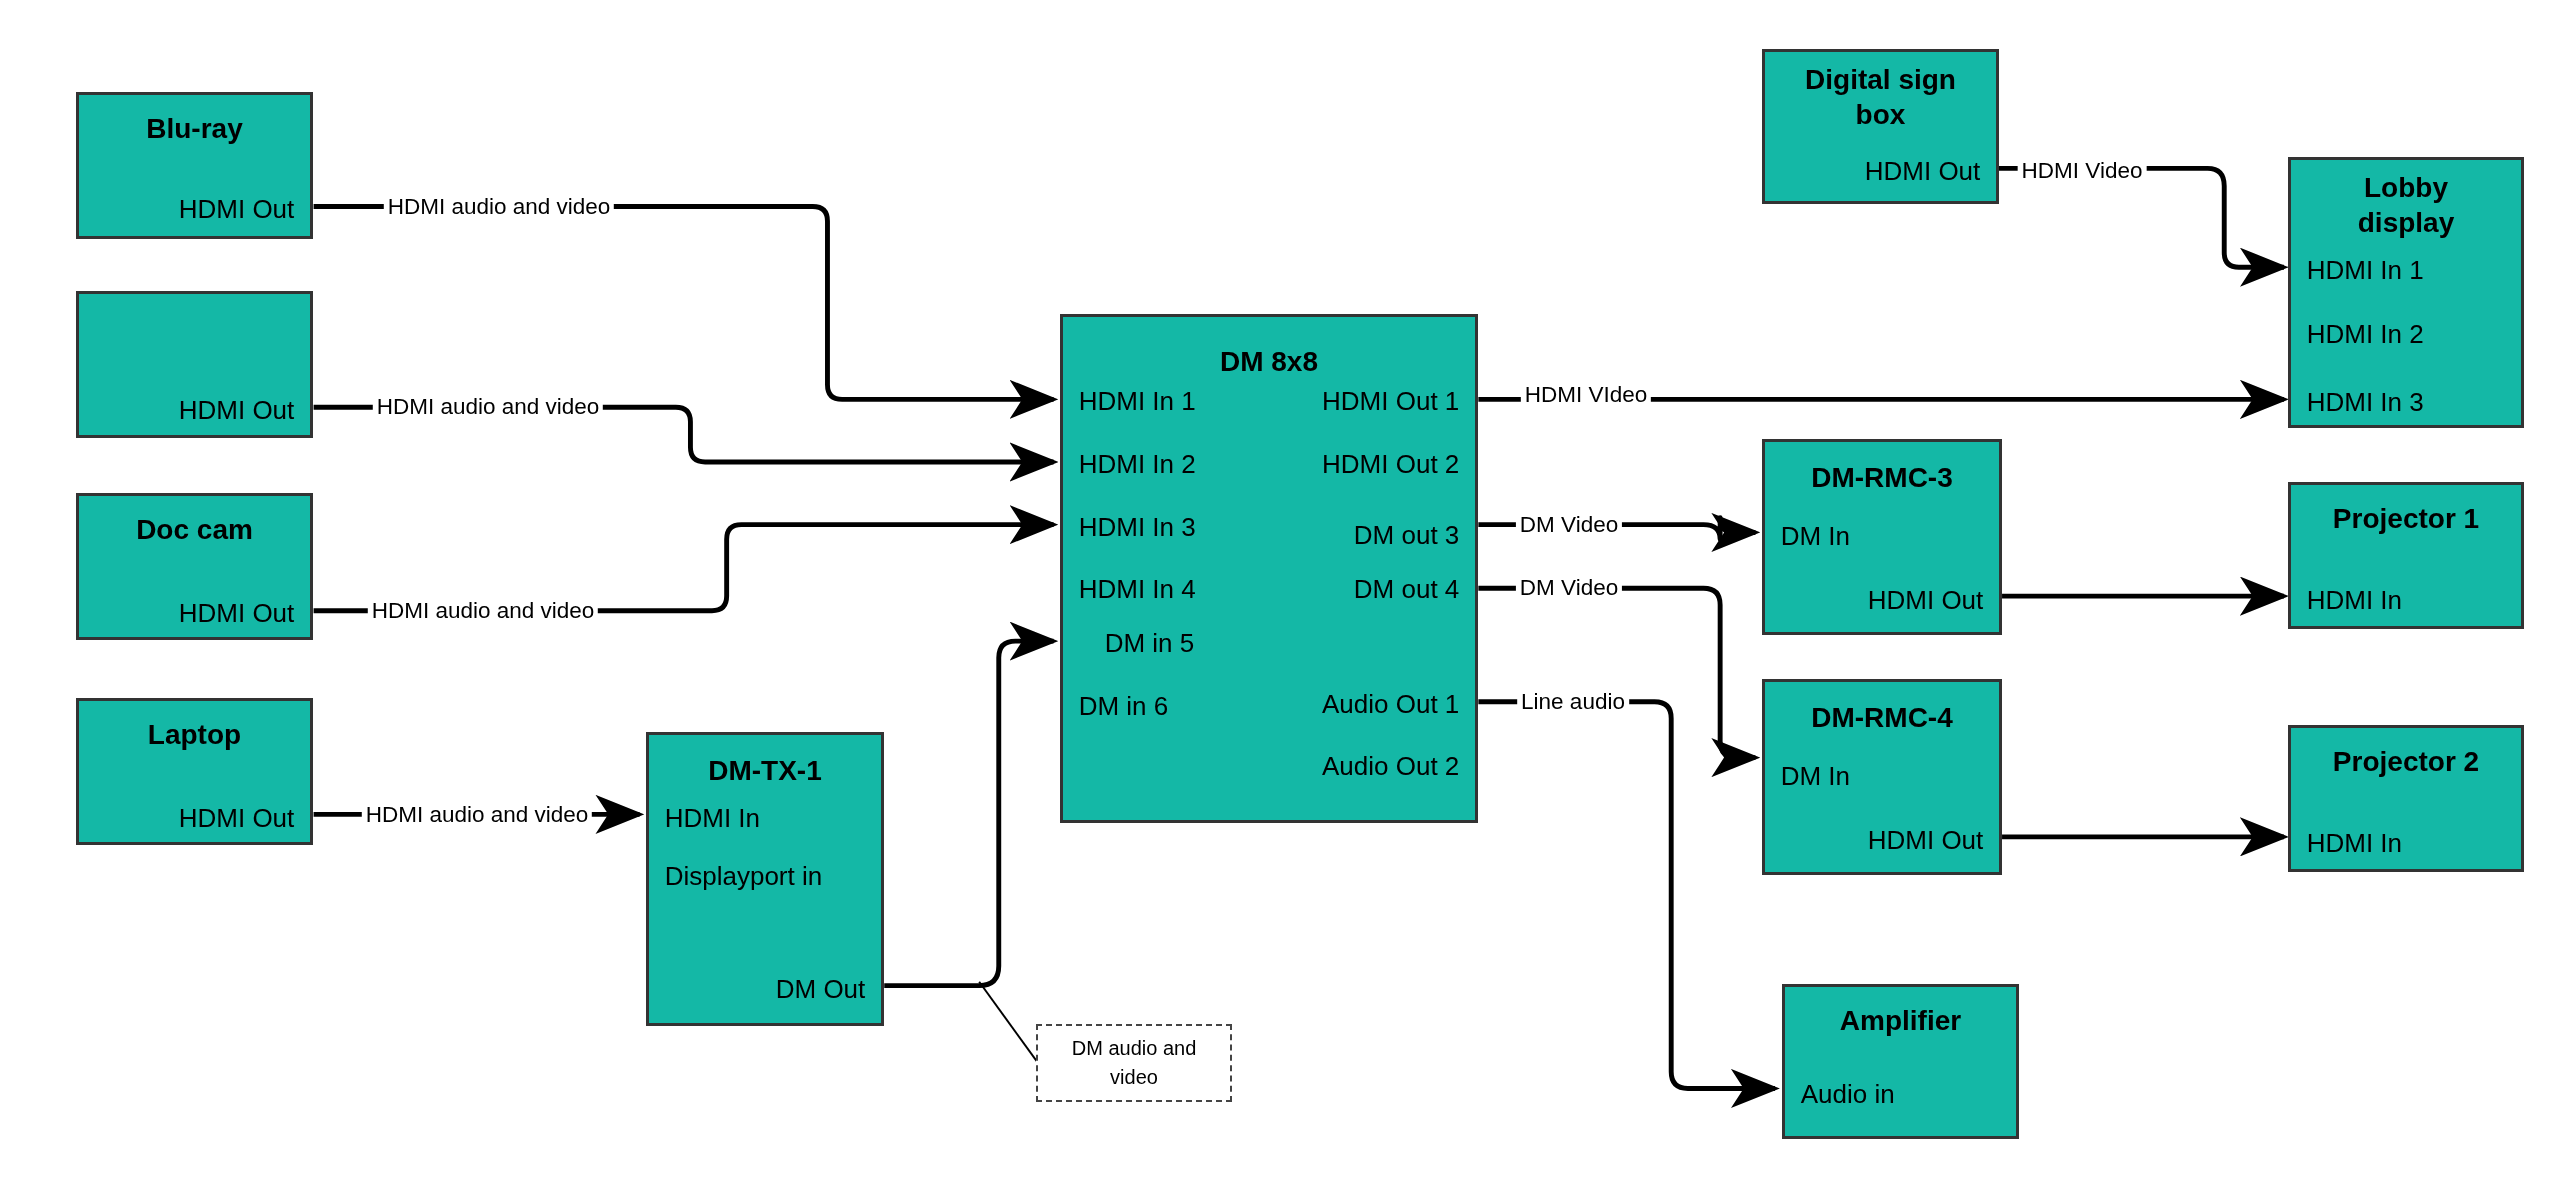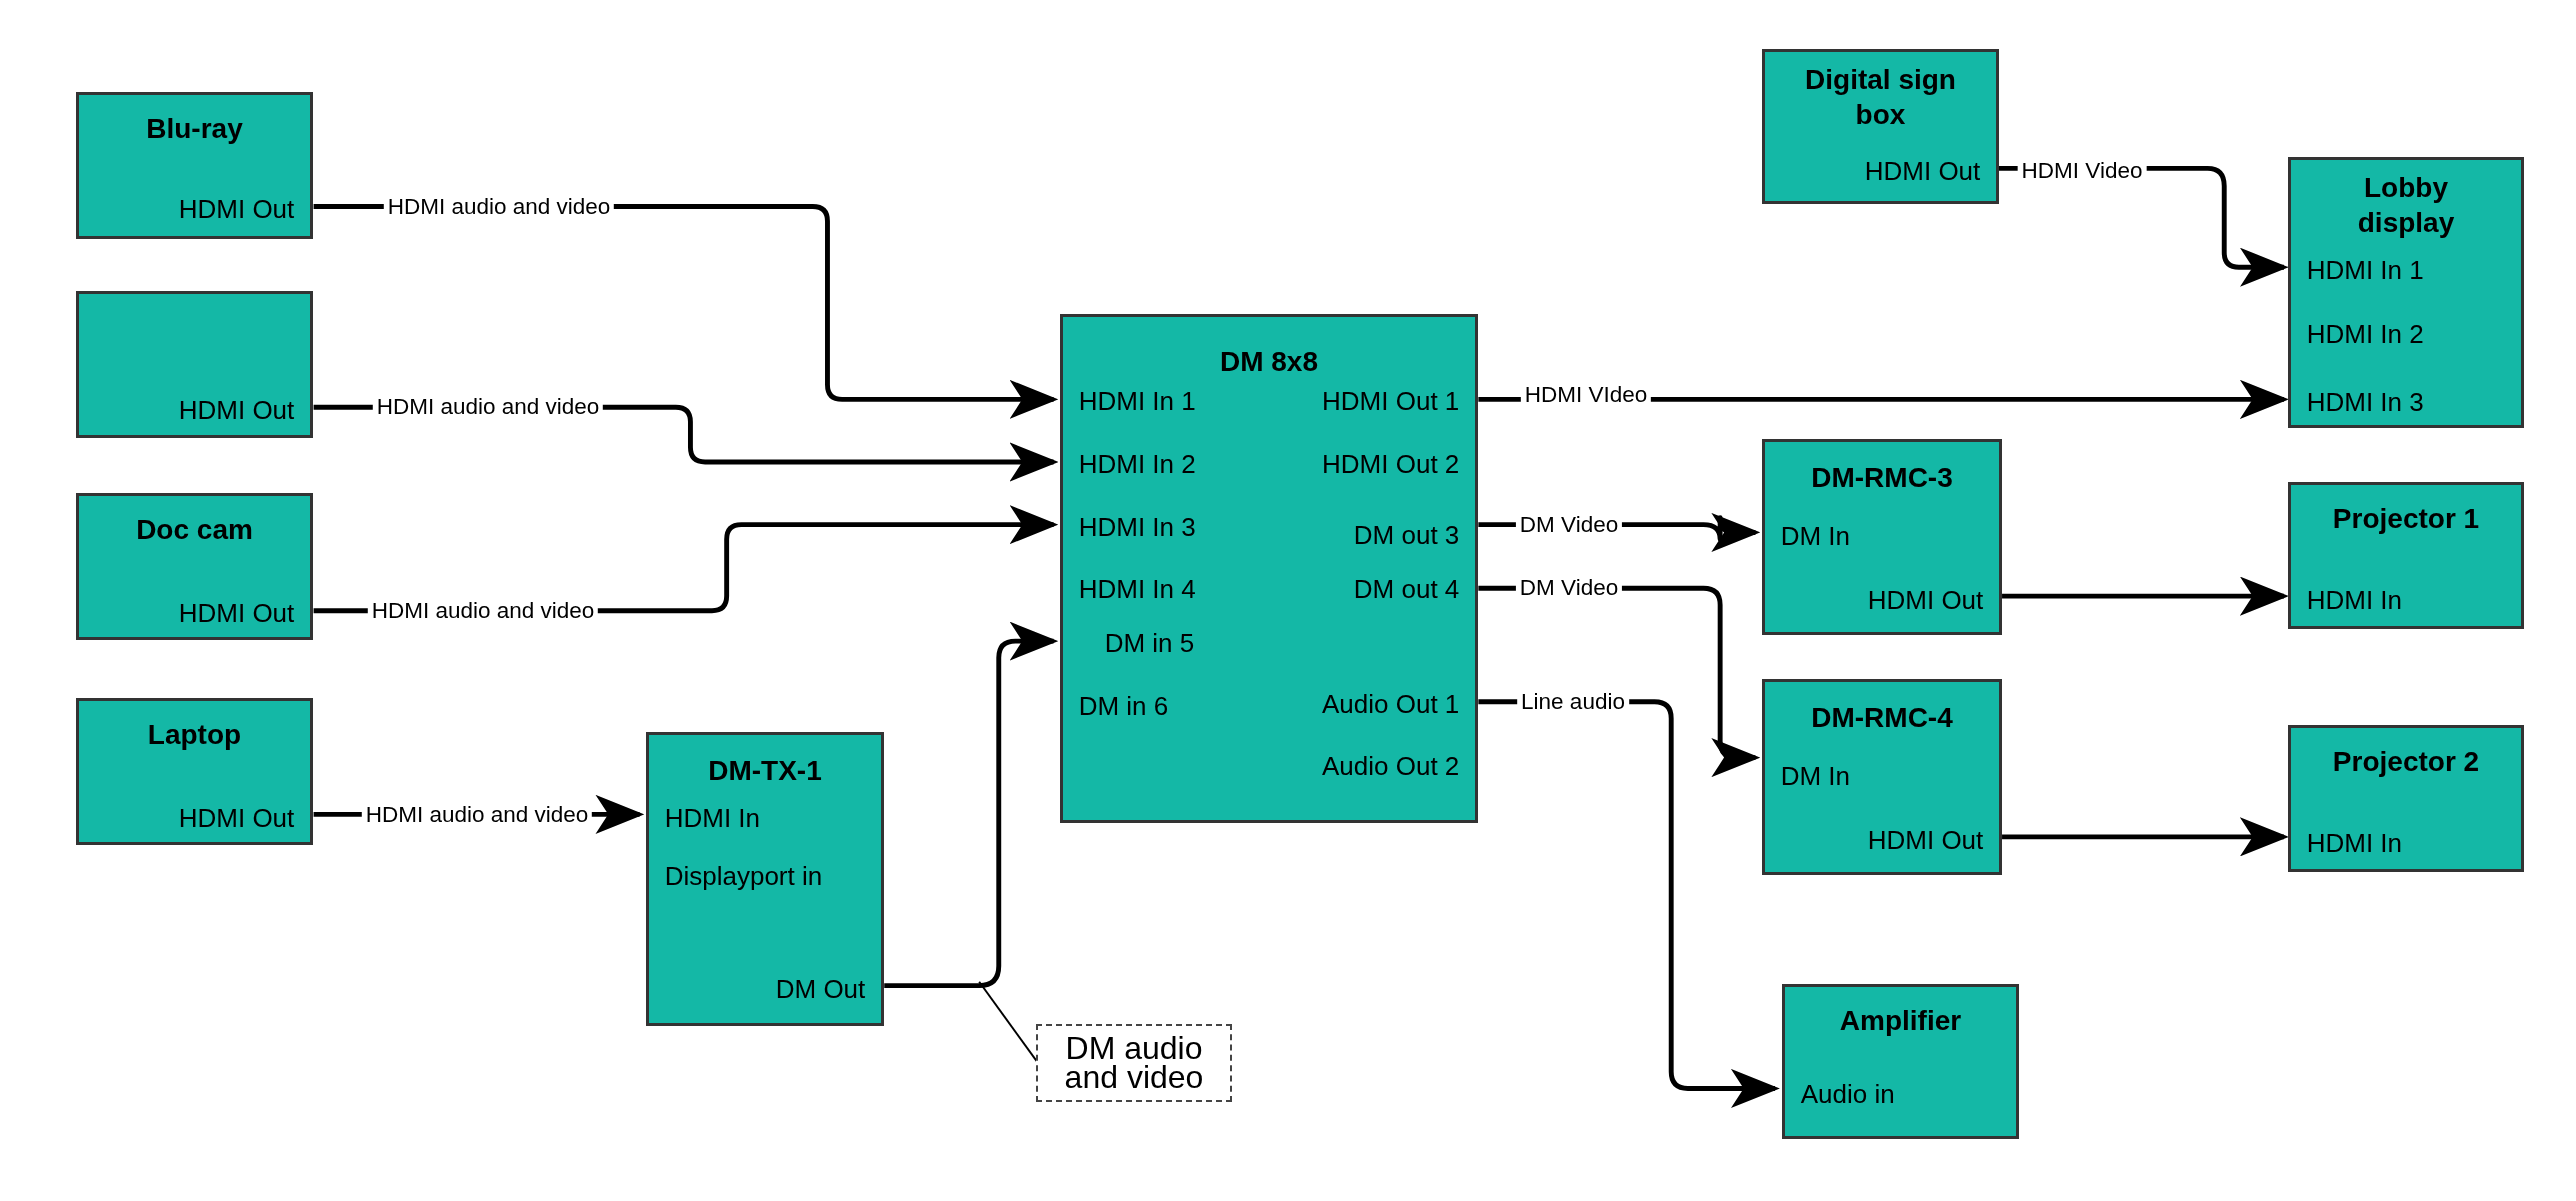--- a/index.html
+++ b/index.html
@@ -63,21 +63,21 @@
   }
   .note-box {
     position: absolute;
     box-sizing: border-box;
     border: 2px dashed #444444;
     background: #ffffff;
     display: flex;
     align-items: center;
     justify-content: center;
     text-align: center;
-    font-size: 32px;
+    font-size: 20px;
     line-height: 29px;
     color: #000000;
     padding: 3.9px 7.8px;
   }
 </style>
 </head>
 <body>
 
 <div id="canvas">
 

